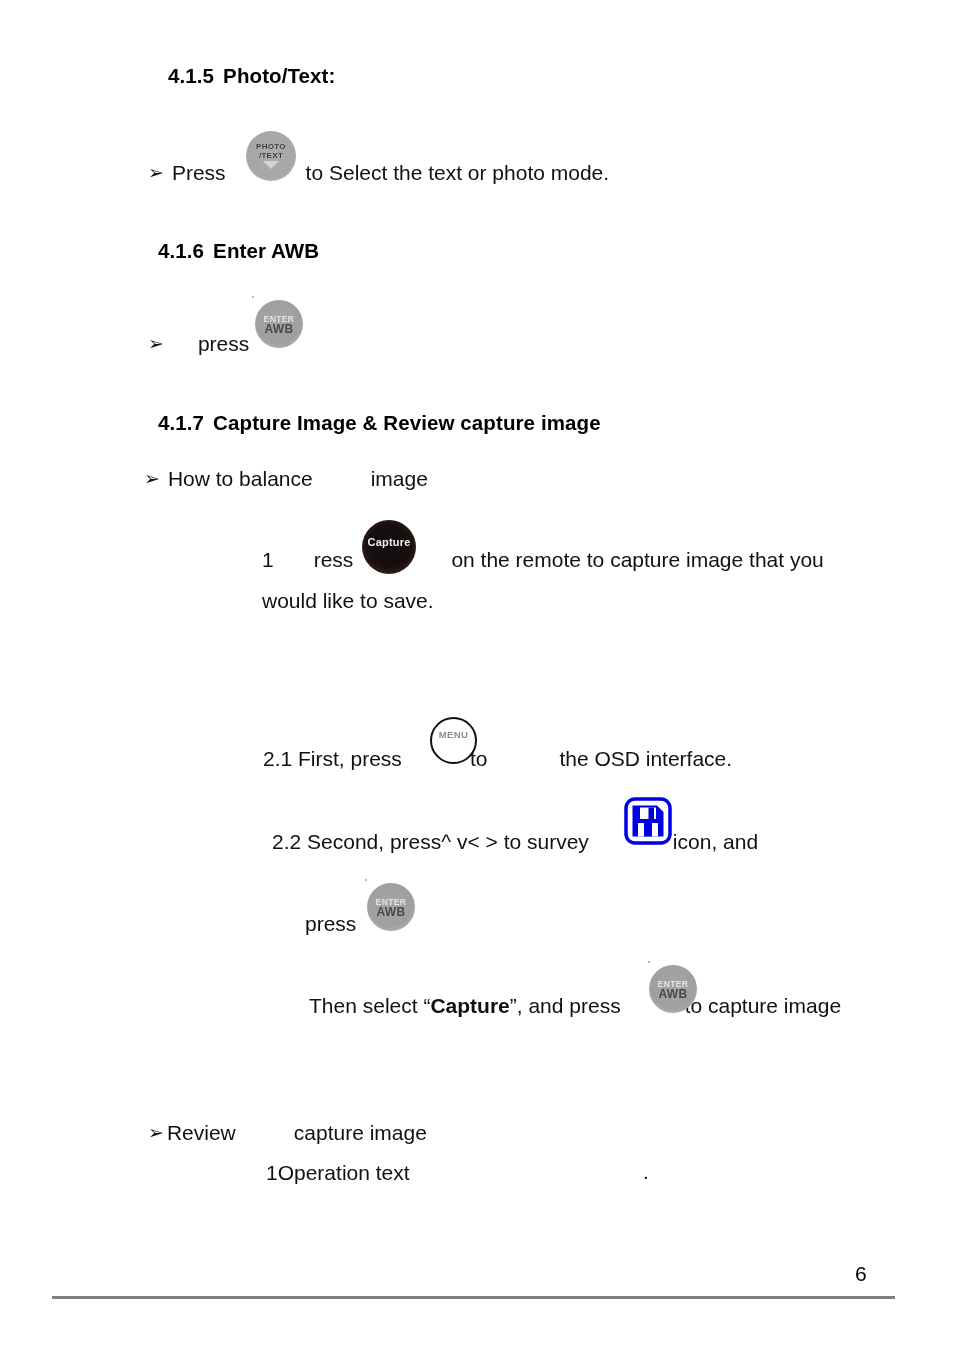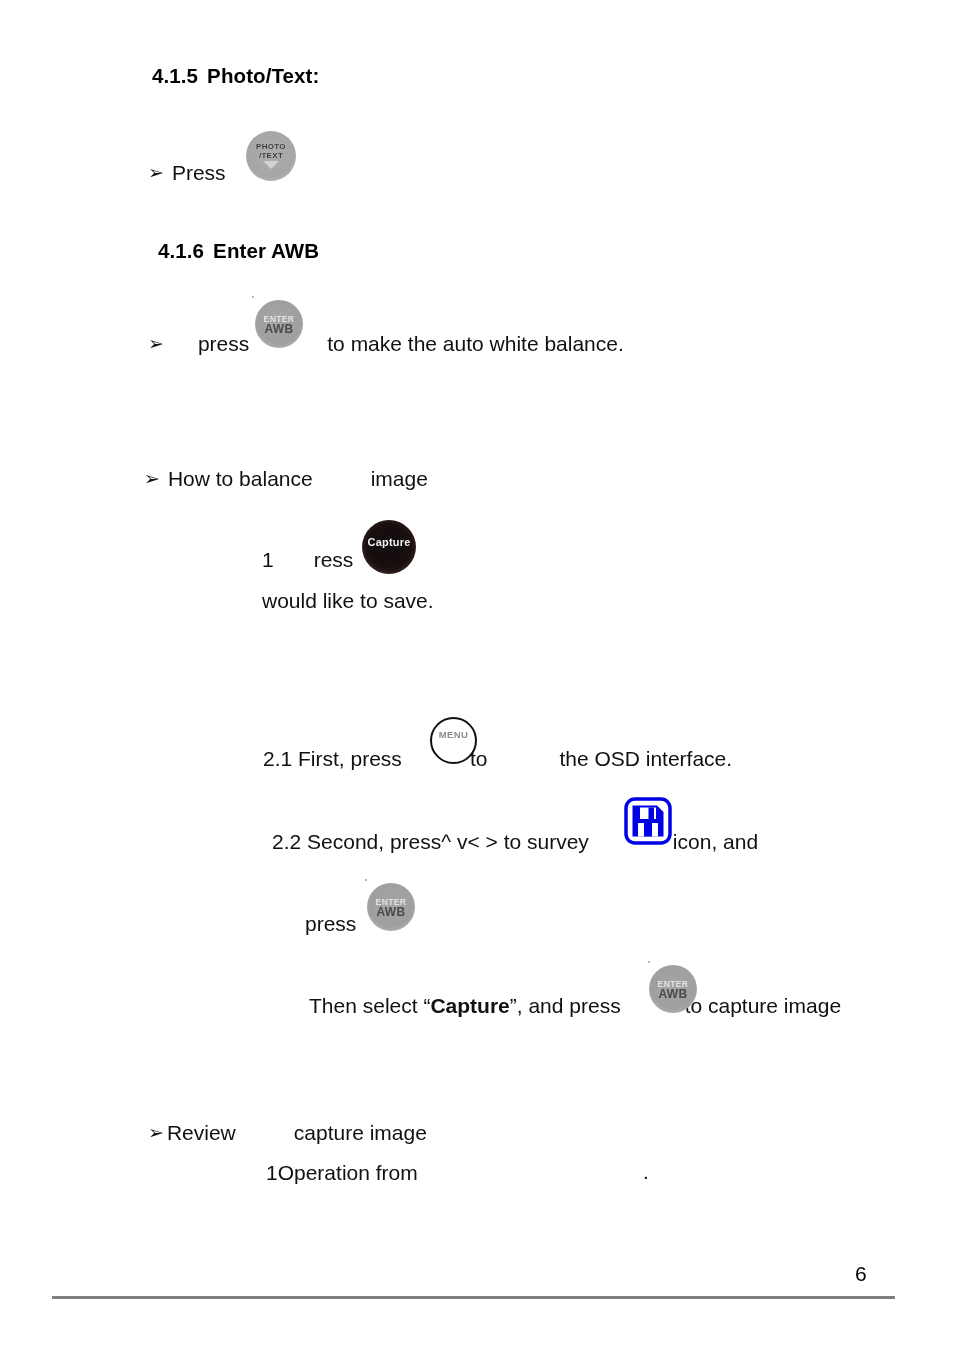--- a/index.html
+++ b/index.html
@@ -164,55 +164,58 @@
     position: absolute;
     font-size: 21px;
     color: #111;
   }
 </style>
 </head>
 <body>
 
 <div class="page">
 
-  <div class="heading" style="left:152px; top:64px;">
+  <div class="heading" style="left:168px; top:64px;">
     <span class="num">4.1.5</span><span>Photo/Text:</span>
   </div>
 
   <div class="line" style="left:148px; top:160px;">
-    <span class="bullet">➢</span><span>Press</span><span class="gap-sm"></span><span class="gap-sm"></span>
+    <span class="bullet">➢</span><span>Press</span><span class="gap-sm"></span><span class="gap-sm"></span><span>to Select the text or photo mode.</span>
   </div>
 
   <div class="btn-icon icon-phototext" style="left:246px; top:131px;">
     <span class="t1">PHOTO</span>
     <span class="t2">/TEXT</span>
     <span class="chev"></span>
   </div>
 
   <div class="heading" style="left:158px; top:239px;">
     <span class="num">4.1.6</span><span>Enter AWB</span>
   </div>
 
   <div class="line" style="left:148px; top:331px;">
-    <span class="bullet">➢</span><span class="gap-sm" style="width:26px;"></span><span>press</span><span class="gap-sm" style="width:78px;"></span><span>to make the auto white balance.</span>
+    <span class="bullet">➢</span><span class="gap-sm" style="width:26px;"></span><span>press</span><span class="gap-sm" style="width:78px;"></span>
   </div>
 
   <div class="icon-enter-dot" style="left:252px; top:296px;"></div>
   <div class="btn-icon icon-enter" style="left:255px; top:300px;">
     <span class="t1">ENTER</span>
     <span class="t2">AWB</span>
   </div>
 
+  <div class="heading" style="left:158px; top:411px;">
+    <span class="num">4.1.7</span><span>Capture Image &amp; Review capture image</span>
+  </div>
 
   <div class="line" style="left:144px; top:466px;">
     <span class="bullet">➢</span><span>How to balance</span><span class="gap-md"></span><span>image</span>
   </div>
 
   <div class="line" style="left:262px; top:547px;">
-    <span>1</span><span class="gap-sm"></span><span>ress</span><span class="gap-lg" style="width:98px;"></span>
+    <span>1</span><span class="gap-sm"></span><span>ress</span><span class="gap-lg" style="width:98px;"></span><span>on the remote to capture image that you</span>
   </div>
 
   <div class="line" style="left:262px; top:588px;">
     <span>would like to save.</span>
   </div>
 
   <div class="btn-icon icon-capture" style="left:362px; top:520px;">
     <span class="t1">Capture</span>
   </div>
 
@@ -262,21 +265,21 @@
   <div class="btn-icon icon-enter" style="left:649px; top:965px;">
     <span class="t1">ENTER</span>
     <span class="t2">AWB</span>
   </div>
 
   <div class="line" style="left:148px; top:1120px;">
     <span class="bullet" style="margin-right:3px;">➢</span><span>Review</span><span class="gap-md"></span><span>capture image</span>
   </div>
 
   <div class="line" style="left:266px; top:1160px;">
-    <span>1Operation from</span>
+    <span>1Operation text</span>
   </div>
 
   <div class="stray-dot" style="left:643px; top:1160px;">.</div>
 
   <div class="page-number" style="left:855px; top:1262px;">6</div>
   <div class="footer-rule" style="left:52px; top:1296px; width:843px;"></div>
 
 </div>
 
 </body></html>

